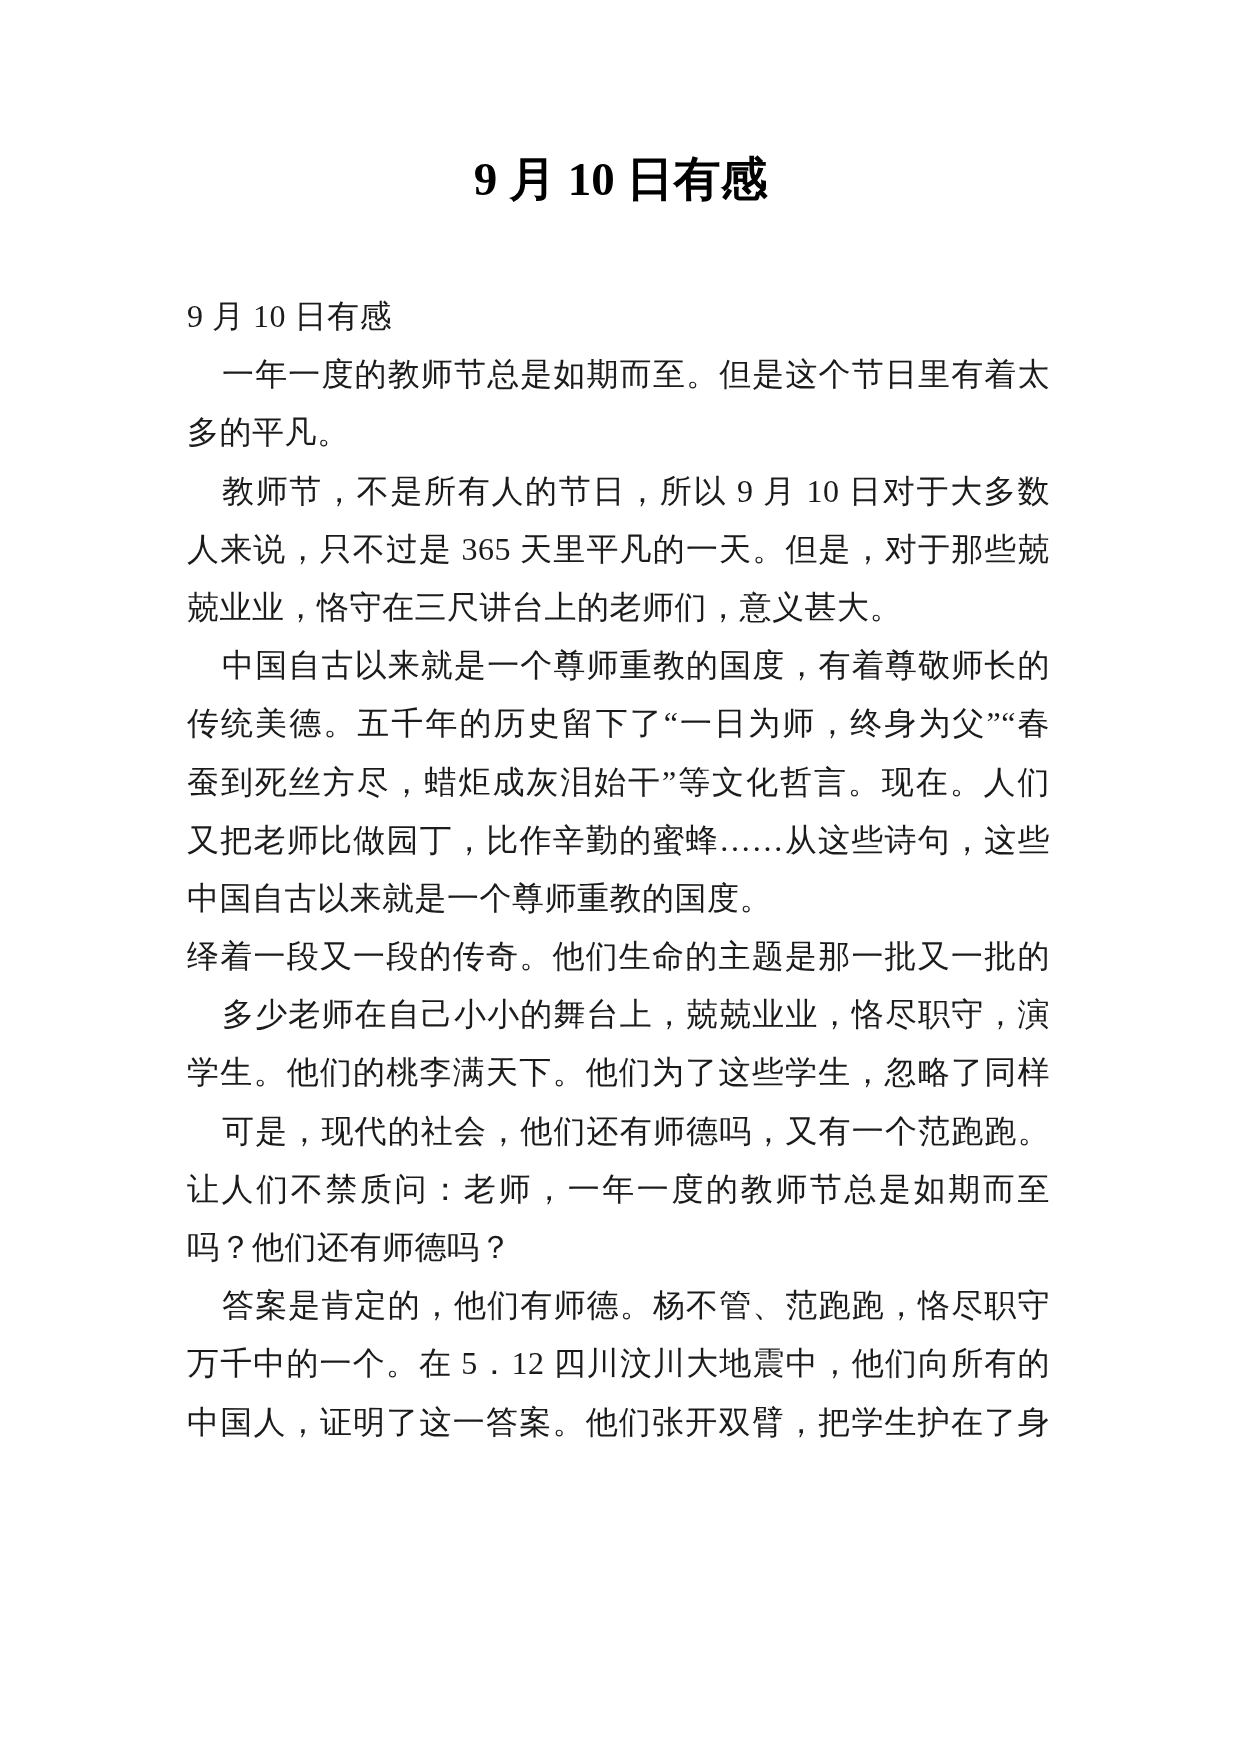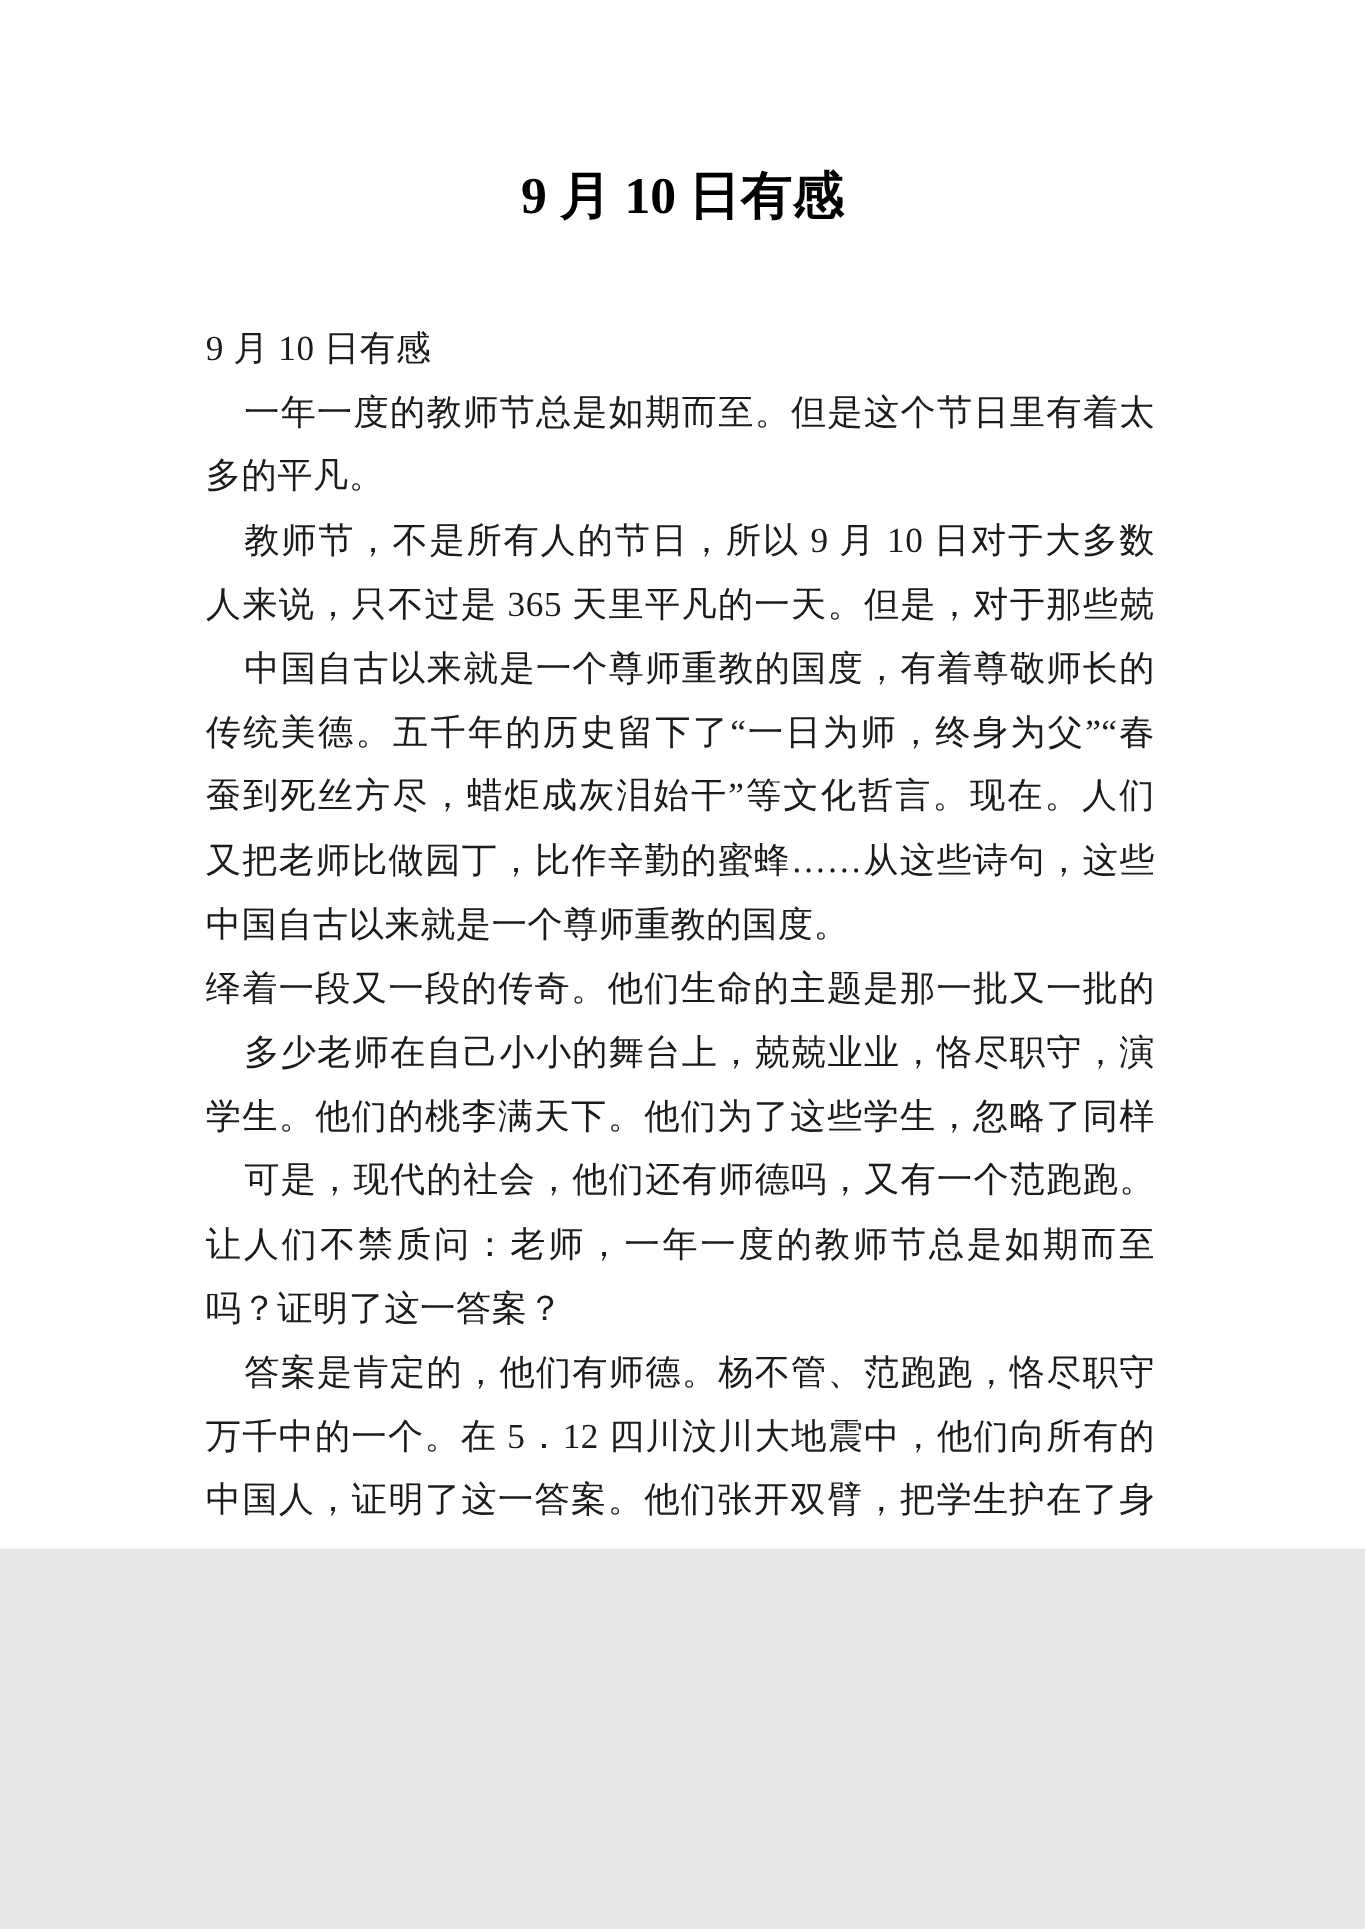--- a/index.html
+++ b/index.html
@@ -8,21 +8,21 @@
     --title-ink: #000000;
   }
   html, body {
     margin: 0;
     padding: 0;
     background: #e8e8e8;
   }
   .page {
     position: relative;
     width: 1241px;
-    height: 1408px;
+    height: 1754px;
     margin: 0 auto;
     background: var(--bg, #ffffff);
     overflow: hidden;
     font-family: "Liberation Serif", "DejaVu Serif", serif;
     color: var(--ink, #1b1b1b);
     text-decoration: underline;
   }
   .doc-title {
     position: absolute;
     top: 146px;
@@ -65,28 +65,29 @@
 
 <div class="page">
   <div class="doc-title">9 月 10 日有感</div>
 
   <div class="body-text">
     <div class="line">9 月 10 日有感</div>
       <div class="line indent stretch">一年一度的教师节总是如期而至。但是这个节日里有着太</div>
       <div class="line">多的平凡。</div>
       <div class="line indent stretch">教师节，不是所有人的节日，所以 9 月 10 日对于大多数</div>
       <div class="line stretch">人来说，只不过是 365 天里平凡的一天。但是，对于那些兢</div>
+      <div class="line">兢业业，恪守在三尺讲台上的老师们，意义甚大。</div>
       <div class="line indent stretch">中国自古以来就是一个尊师重教的国度，有着尊敬师长的</div>
       <div class="line stretch">传统美德。五千年的历史留下了“一日为师，终身为父”“春</div>
       <div class="line stretch">蚕到死丝方尽，蜡炬成灰泪始干”等文化哲言。现在。人们</div>
       <div class="line stretch">又把老师比做园丁，比作辛勤的蜜蜂……从这些诗句，这些</div>
       <div class="line">中国自古以来就是一个尊师重教的国度。</div>
       <div class="line stretch">绎着一段又一段的传奇。他们生命的主题是那一批又一批的</div>
       <div class="line indent stretch">多少老师在自己小小的舞台上，兢兢业业，恪尽职守，演</div>
       <div class="line stretch">学生。他们的桃李满天下。他们为了这些学生，忽略了同样</div>
       <div class="line indent stretch">可是，现代的社会，他们还有师德吗，又有一个范跑跑。</div>
       <div class="line stretch">让人们不禁质问：老师，一年一度的教师节总是如期而至</div>
-      <div class="line">吗？证明了这一答案？</div>
+      <div class="line">吗？他们还有师德吗？</div>
       <div class="line indent stretch">答案是肯定的，他们有师德。杨不管、范跑跑，恪尽职守</div>
       <div class="line stretch">万千中的一个。在 5．12 四川汶川大地震中，他们向所有的</div>
       <div class="line stretch">中国人，证明了这一答案。他们张开双臂，把学生护在了身</div>
   </div>
 </div>
 
 </body></html>

